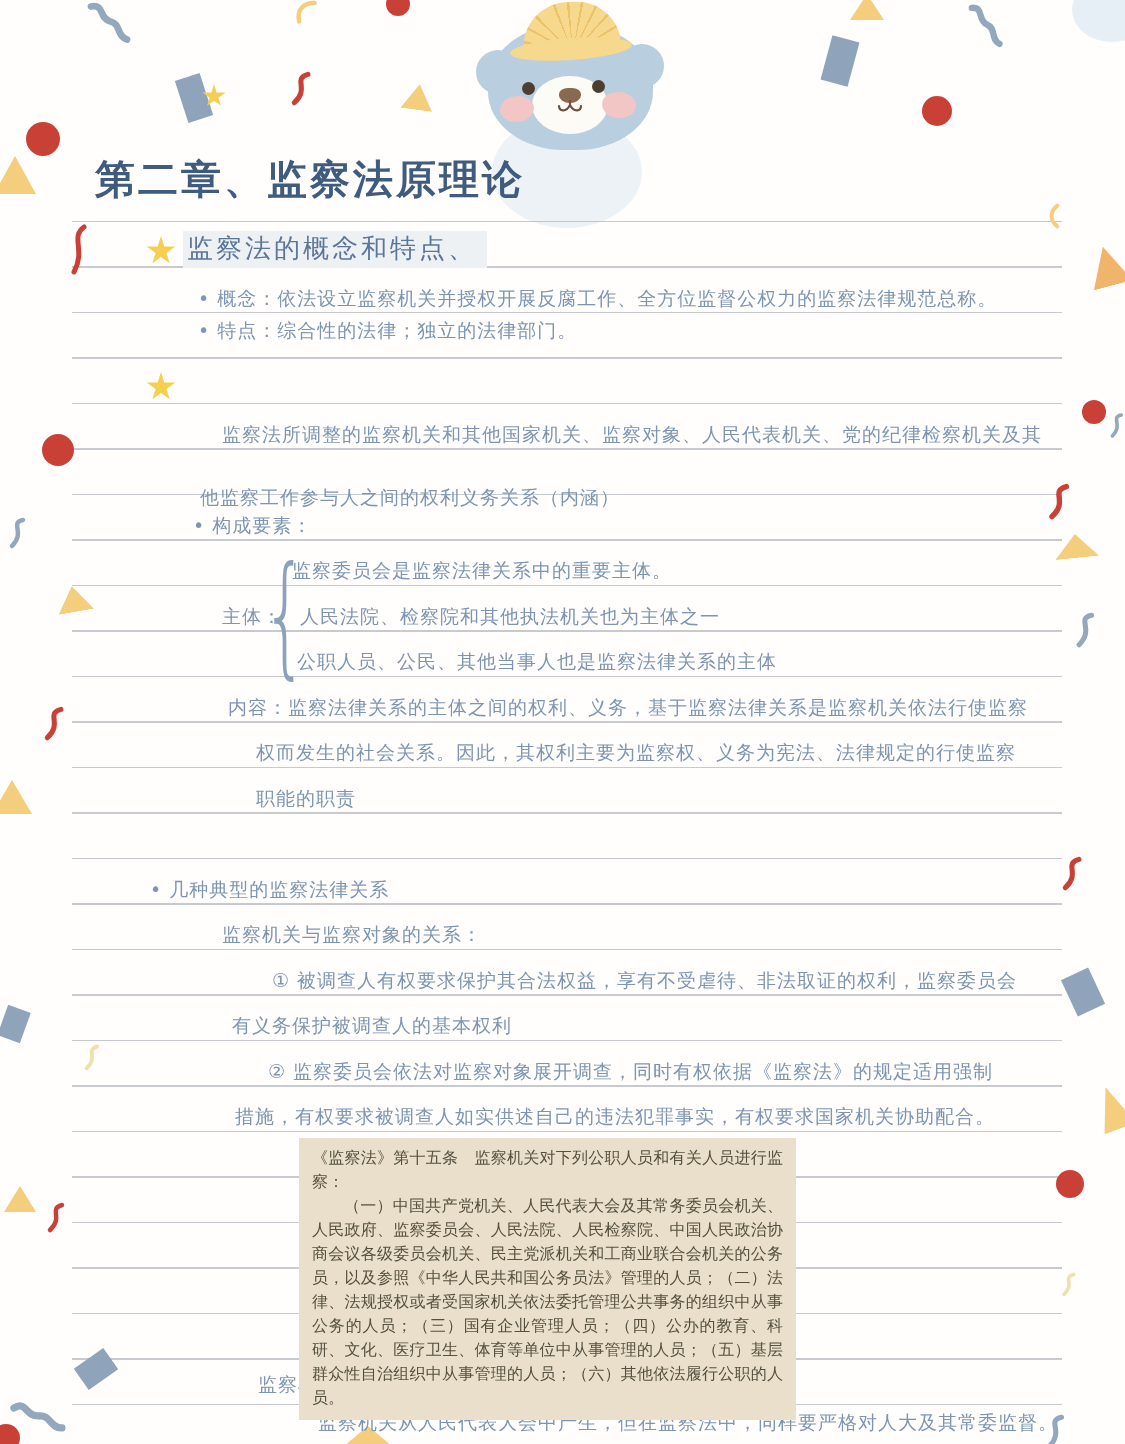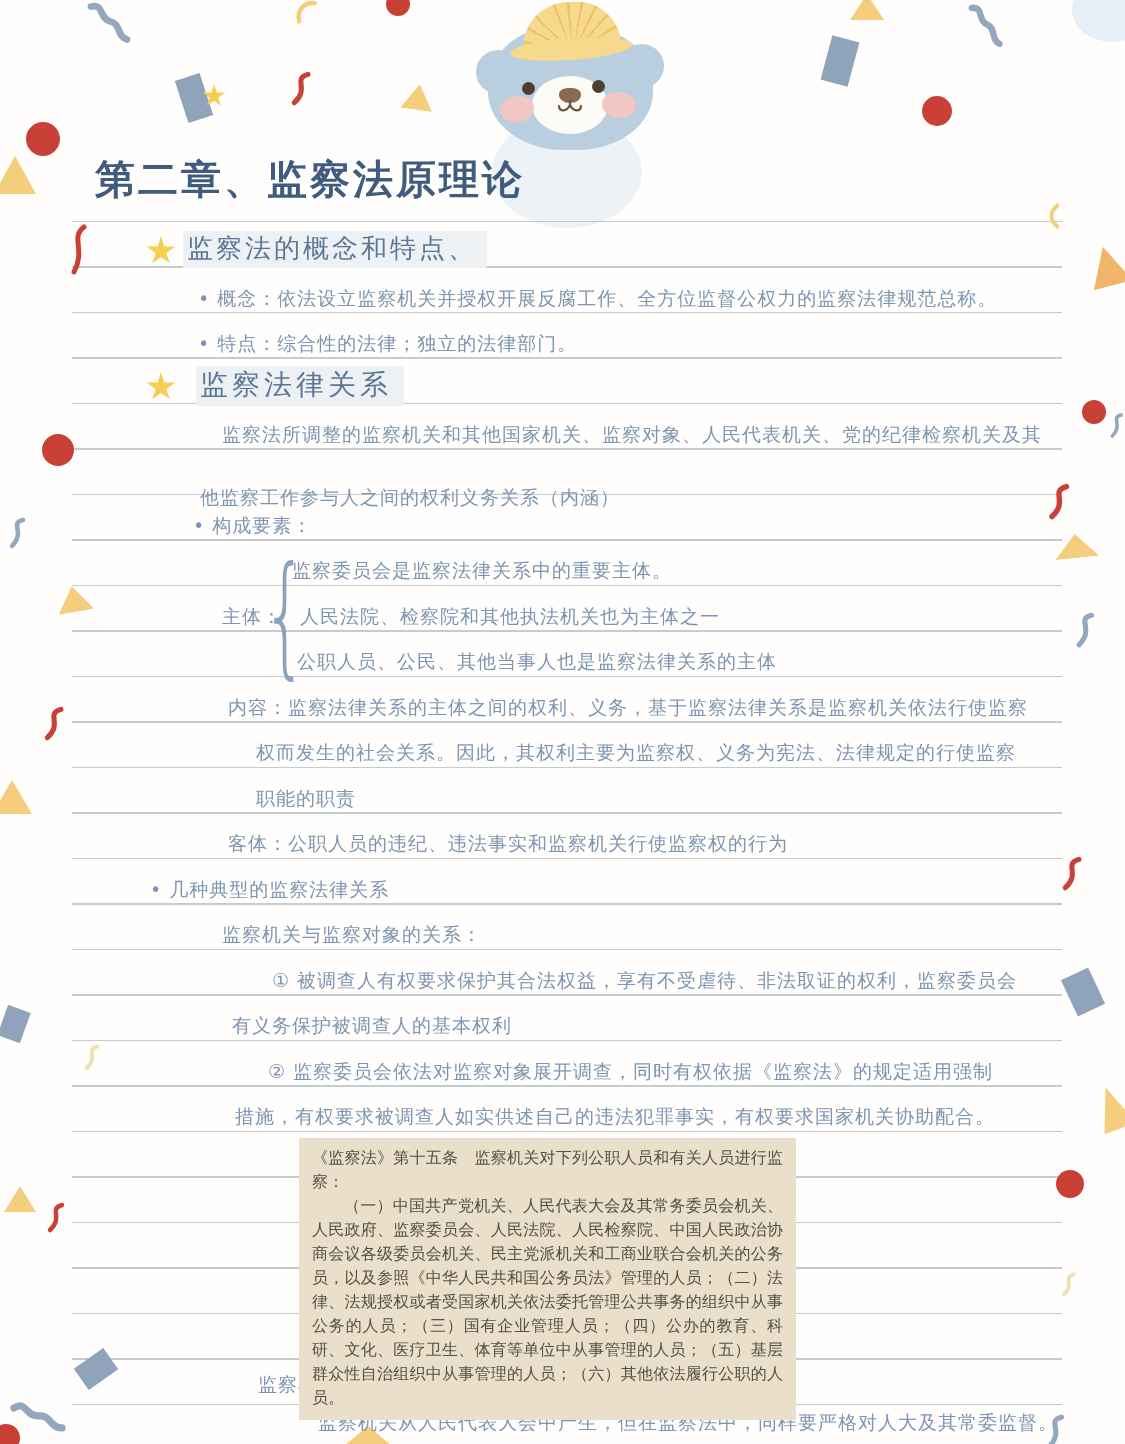--- a/index.html
+++ b/index.html
@@ -153,33 +153,31 @@
     <path d="M18,3 C4,13 20,26 8,48" fill="none" stroke="#c94136" stroke-width="5" stroke-linecap="round"></path>
   </svg>
 
   <div class="star" style="left:146px;top:236px"></div>
   <div class="star" style="left:146px;top:372px"></div>
 
   <div class="brace" style="left:262px;top:548px">{</div>
 
   <div class="row h1row" style="left:183px;top:231px">监察法的概念和特点、</div>
   <div class="row" style="left:198px;top:286px">• 概念：依法设立监察机关并授权开展反腐工作、全方位监督公权力的监察法律规范总称。</div>
-  <div class="row" style="left:198px;top:331px">• 特点：综合性的法律；独立的法律部门。</div>
-  <div class="row h2row" style="left:196px;top:366px">监察法律关系</div>
+  <div class="row" style="left:198px;top:318px">• 特点：综合性的法律；独立的法律部门。</div>
   <div class="row" style="left:222px;top:422px">监察法所调整的监察机关和其他国家机关、监察对象、人民代表机关、党的纪律检察机关及其</div>
   <div class="row" style="left:200px;top:485px">他监察工作参与人之间的权利义务关系（内涵）</div>
   <div class="row" style="left:193px;top:513px">• 构成要素：</div>
   <div class="row" style="left:292px;top:558px">监察委员会是监察法律关系中的重要主体。</div>
   <div class="row" style="left:222px;top:604px">主体：</div>
   <div class="row" style="left:300px;top:604px">人民法院、检察院和其他执法机关也为主体之一</div>
   <div class="row" style="left:297px;top:649px">公职人员、公民、其他当事人也是监察法律关系的主体</div>
   <div class="row" style="left:256px;top:740px">权而发生的社会关系。因此，其权利主要为监察权、义务为宪法、法律规定的行使监察</div>
   <div class="row" style="left:228px;top:695px">内容：监察法律关系的主体之间的权利、义务，基于监察法律关系是监察机关依法行使监察</div>
   <div class="row" style="left:256px;top:786px">职能的职责</div>
-  <div class="row" style="left:228px;top:831px">客体：公职人员的违纪、违法事实和监察机关行使监察权的行为</div>
   <div class="row" style="left:150px;top:877px">• 几种典型的监察法律关系</div>
   <div class="row" style="left:222px;top:922px">监察机关与监察对象的关系：</div>
   <div class="row" style="left:272px;top:968px">① 被调查人有权要求保护其合法权益，享有不受虐待、非法取证的权利，监察委员会</div>
   <div class="row" style="left:268px;top:1059px">② 监察委员会依法对监察对象展开调查，同时有权依据《监察法》的规定适用强制</div>
   <div class="row" style="left:232px;top:1013px">有义务保护被调查人的基本权利</div>
   <div class="row" style="left:235px;top:1104px">措施，有权要求被调查人如实供述自己的违法犯罪事实，有权要求国家机关协助配合。</div>
   <div class="row" style="left:258px;top:1372px">监察机关与人民代表机关的关系：</div>
   <div class="row" style="left:318px;top:1410px">监察机关从人民代表大会中产生，但在监察法中，同样要严格对人大及其常委监督。</div>
 
   <div class="law-box">

